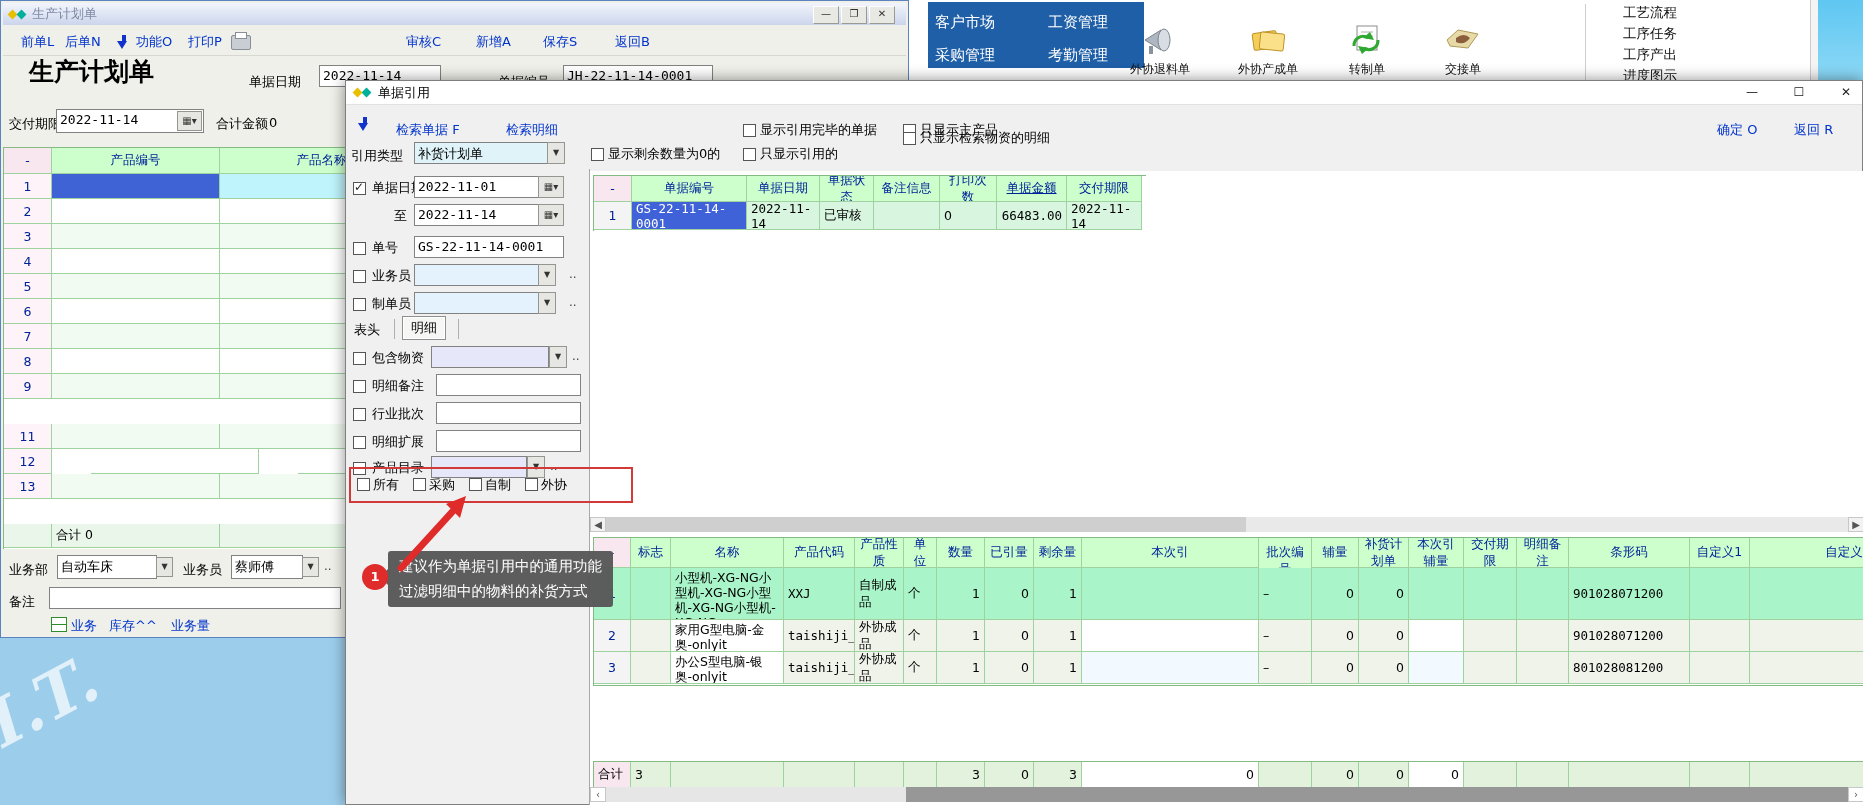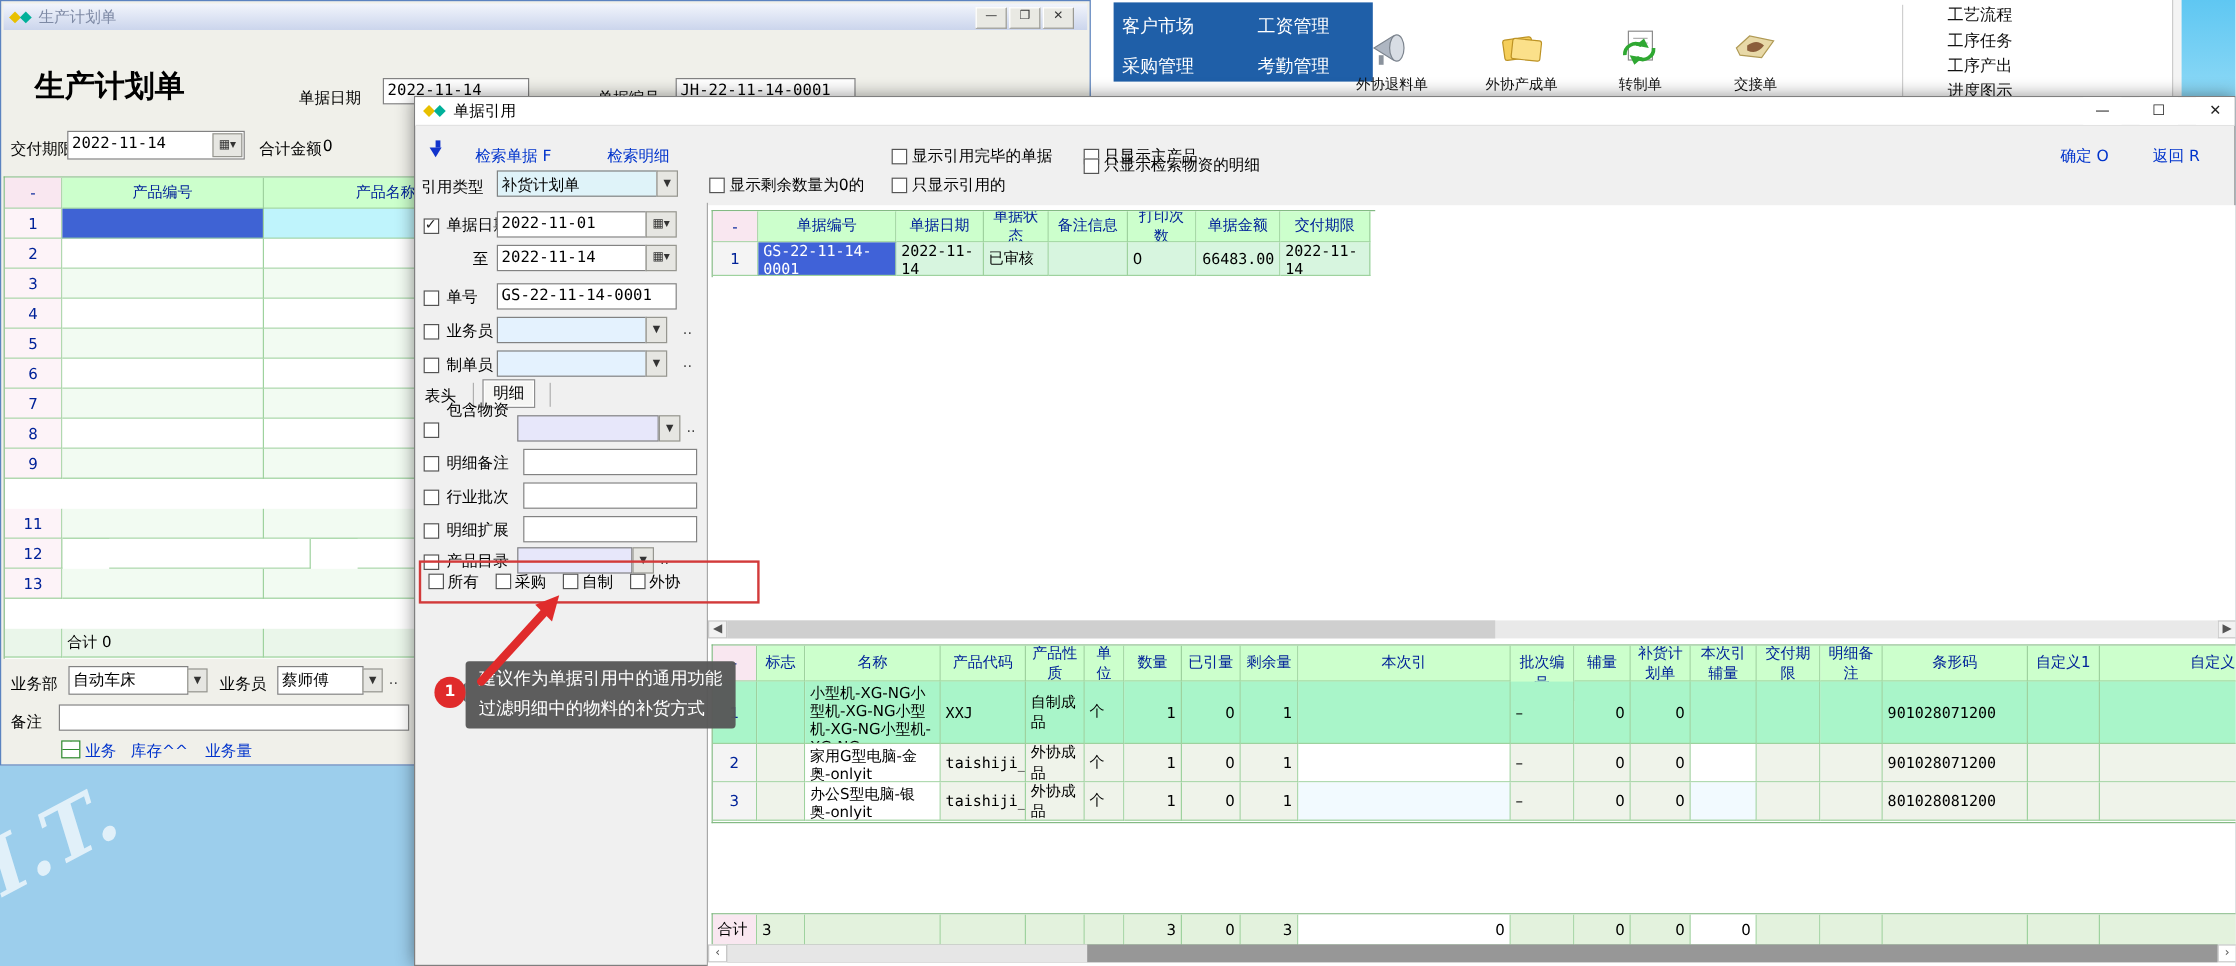--- a/index.html
+++ b/index.html
@@ -134,20 +134,33 @@
   <div id="main-win" class="abs">
     <div id="mw-title" class="abs">
       <span class="diamond d-y"></span>
       <span class="diamond d-g" style="margin-right:7px"></span>
       <span>生产计划单</span>
     </div>
     <div class="abs winbtn" style="left:812px;top:5px">—</div>
     <div class="abs winbtn" style="left:840px;top:5px">❐</div>
     <div class="abs winbtn" style="left:868px;top:5px">✕</div>
 
+    <div id="mw-toolbar" class="abs">
+      <div class="dnstem" style="left:119px;top:8px"></div>
+      <div class="dnarrow" style="left:114px;top:14px"></div>
+      <div class="printer" style="left:228px;top:8px"></div>
+    <div class="tblink blue" style="left: 18px;">前单L</div>
+        <div class="tblink blue" style="left: 62px;">后单N</div>
+        <div class="tblink blue" style="left: 133px;">功能O</div>
+        <div class="tblink blue" style="left: 185px;">打印P</div>
+        <div class="tblink blue" style="left: 403px;">审核C</div>
+        <div class="tblink blue" style="left: 473px;">新增A</div>
+        <div class="tblink blue" style="left: 540px;">保存S</div>
+        <div class="tblink blue" style="left: 612px;">返回B</div>
+      </div>
 
     <div id="mw-heading" class="abs">生产计划单</div>
 
     <span class="abs lbl" style="left:248px;top:72px">单据日期</span>
     <div class="inp mono" style="left:318px;top:64px;width:122px;height:22px">2022-11-14</div>
     <span class="abs lbl" style="left:497px;top:72px">单据编号</span>
     <div class="inp mono" style="left:562px;top:64px;width:150px;height:22px">JH-22-11-14-0001</div>
 
     <span class="abs lbl" style="left:8px;top:114px">交付期限</span>
     <div class="inp mono" style="left:55px;top:108px;width:148px;height:24px">2022-11-14</div>
@@ -294,21 +307,21 @@
         <div class="cb" style="position: absolute; left: 7px; top: 217px;"></div>
         <div class="abs lbl" style="left: 26px; top: 214px;">制单员</div>
         <div class="combo" style="left: 68px; top: 211px; width: 125px; height: 22px; background: rgb(228, 242, 254);"></div>
         <div class="ddbtn" style="left: 192px; top: 211px; width: 18px; height: 22px; line-height: 20px;">▼</div>
         <div class="dots" style="left: 223px; top: 214px;">..</div>
         <div class="tab" style="left: 8px; top: 240px;">表头</div>
         <div class="tabsep" style="left: 48px; top: 238px;"></div>
         <div class="tab active" style="left: 56px; top: 235px;">明细</div>
         <div class="tabsep" style="left: 112px; top: 238px;"></div>
         <div class="cb" style="position: absolute; left: 7px; top: 271px;"></div>
-        <div class="abs lbl" style="left: 26px; top: 252px;">包含物资</div>
+        <div class="abs lbl" style="left: 26px; top: 268px;">包含物资</div>
         <div class="combo" style="left: 85px; top: 265px; width: 118px; background: rgb(231, 231, 250); height: 22px;"></div>
         <div class="ddbtn" style="left: 203px; top: 265px; width: 18px; height: 22px; line-height: 20px;">▼</div>
         <div class="dots" style="left: 226px; top: 268px;">..</div>
         <div class="cb" style="position: absolute; left: 7px; top: 299px;"></div>
         <div class="abs lbl" style="left: 26px; top: 296px;">明细备注</div>
         <div class="inp" style="left: 90px; top: 293px; width: 145px; height: 22px;"></div>
         <div class="cb" style="position: absolute; left: 7px; top: 327px;"></div>
         <div class="abs lbl" style="left: 26px; top: 324px;">行业批次</div>
         <div class="inp" style="left: 90px; top: 321px; width: 145px; height: 22px;"></div>
         <div class="cb" style="position: absolute; left: 7px; top: 355px;"></div>
@@ -333,21 +346,21 @@
 
     <div id="right-pane" class="abs">
       <div id="doc-table" class="grid" style="left:3px;top:4px;width:552px;height:55px">
           <div class="grow" style="top: 0px; height: 26px;">
             <div class="gc gh gnum" style="width: 38px; height: 26px;">-</div>
             <div class="gc gh" style="width: 115px; height: 26px;">单据编号</div>
             <div class="gc gh" style="width: 73px; height: 26px;">单据日期</div>
             <div class="gc gh" style="width: 54px; height: 26px;">单据状态</div>
             <div class="gc gh" style="width: 66px; height: 26px;">备注信息</div>
             <div class="gc gh" style="width: 57px; height: 26px;">打印次数</div>
-            <div class="gc gh" style="width: 70px; height: 26px;">单据金额</div>
+            <div class="gc gh" style="width: 70px; height: 26px; text-decoration: underline;">单据金额</div>
             <div class="gc gh" style="width: 75px; height: 26px;">交付期限</div>
           </div>
           <div class="grow" style="top: 26px; height: 28px;">
             <div class="gc" style="width: 38px; height: 28px; background: rgb(244, 244, 244); justify-content: center; color: rgb(0, 34, 153);">1</div>
             <div class="gc mono" style="width: 115px; height: 28px; background: rgb(64, 98, 216); color: rgb(255, 255, 255);">GS-22-11-14-0001</div>
             <div class="gc mono" style="width: 73px; height: 28px; background: rgb(215, 245, 223);">2022-11-14</div>
             <div class="gc" style="width: 54px; height: 28px; background: rgb(215, 245, 223);">已审核</div>
             <div class="gc" style="width: 66px; height: 28px; background: rgb(215, 245, 223);"></div>
             <div class="gc" style="width: 57px; height: 28px; background: rgb(215, 245, 223);">0</div>
             <div class="gc r mono" style="width: 70px; height: 28px; background: rgb(215, 245, 223);">66483.00</div>

